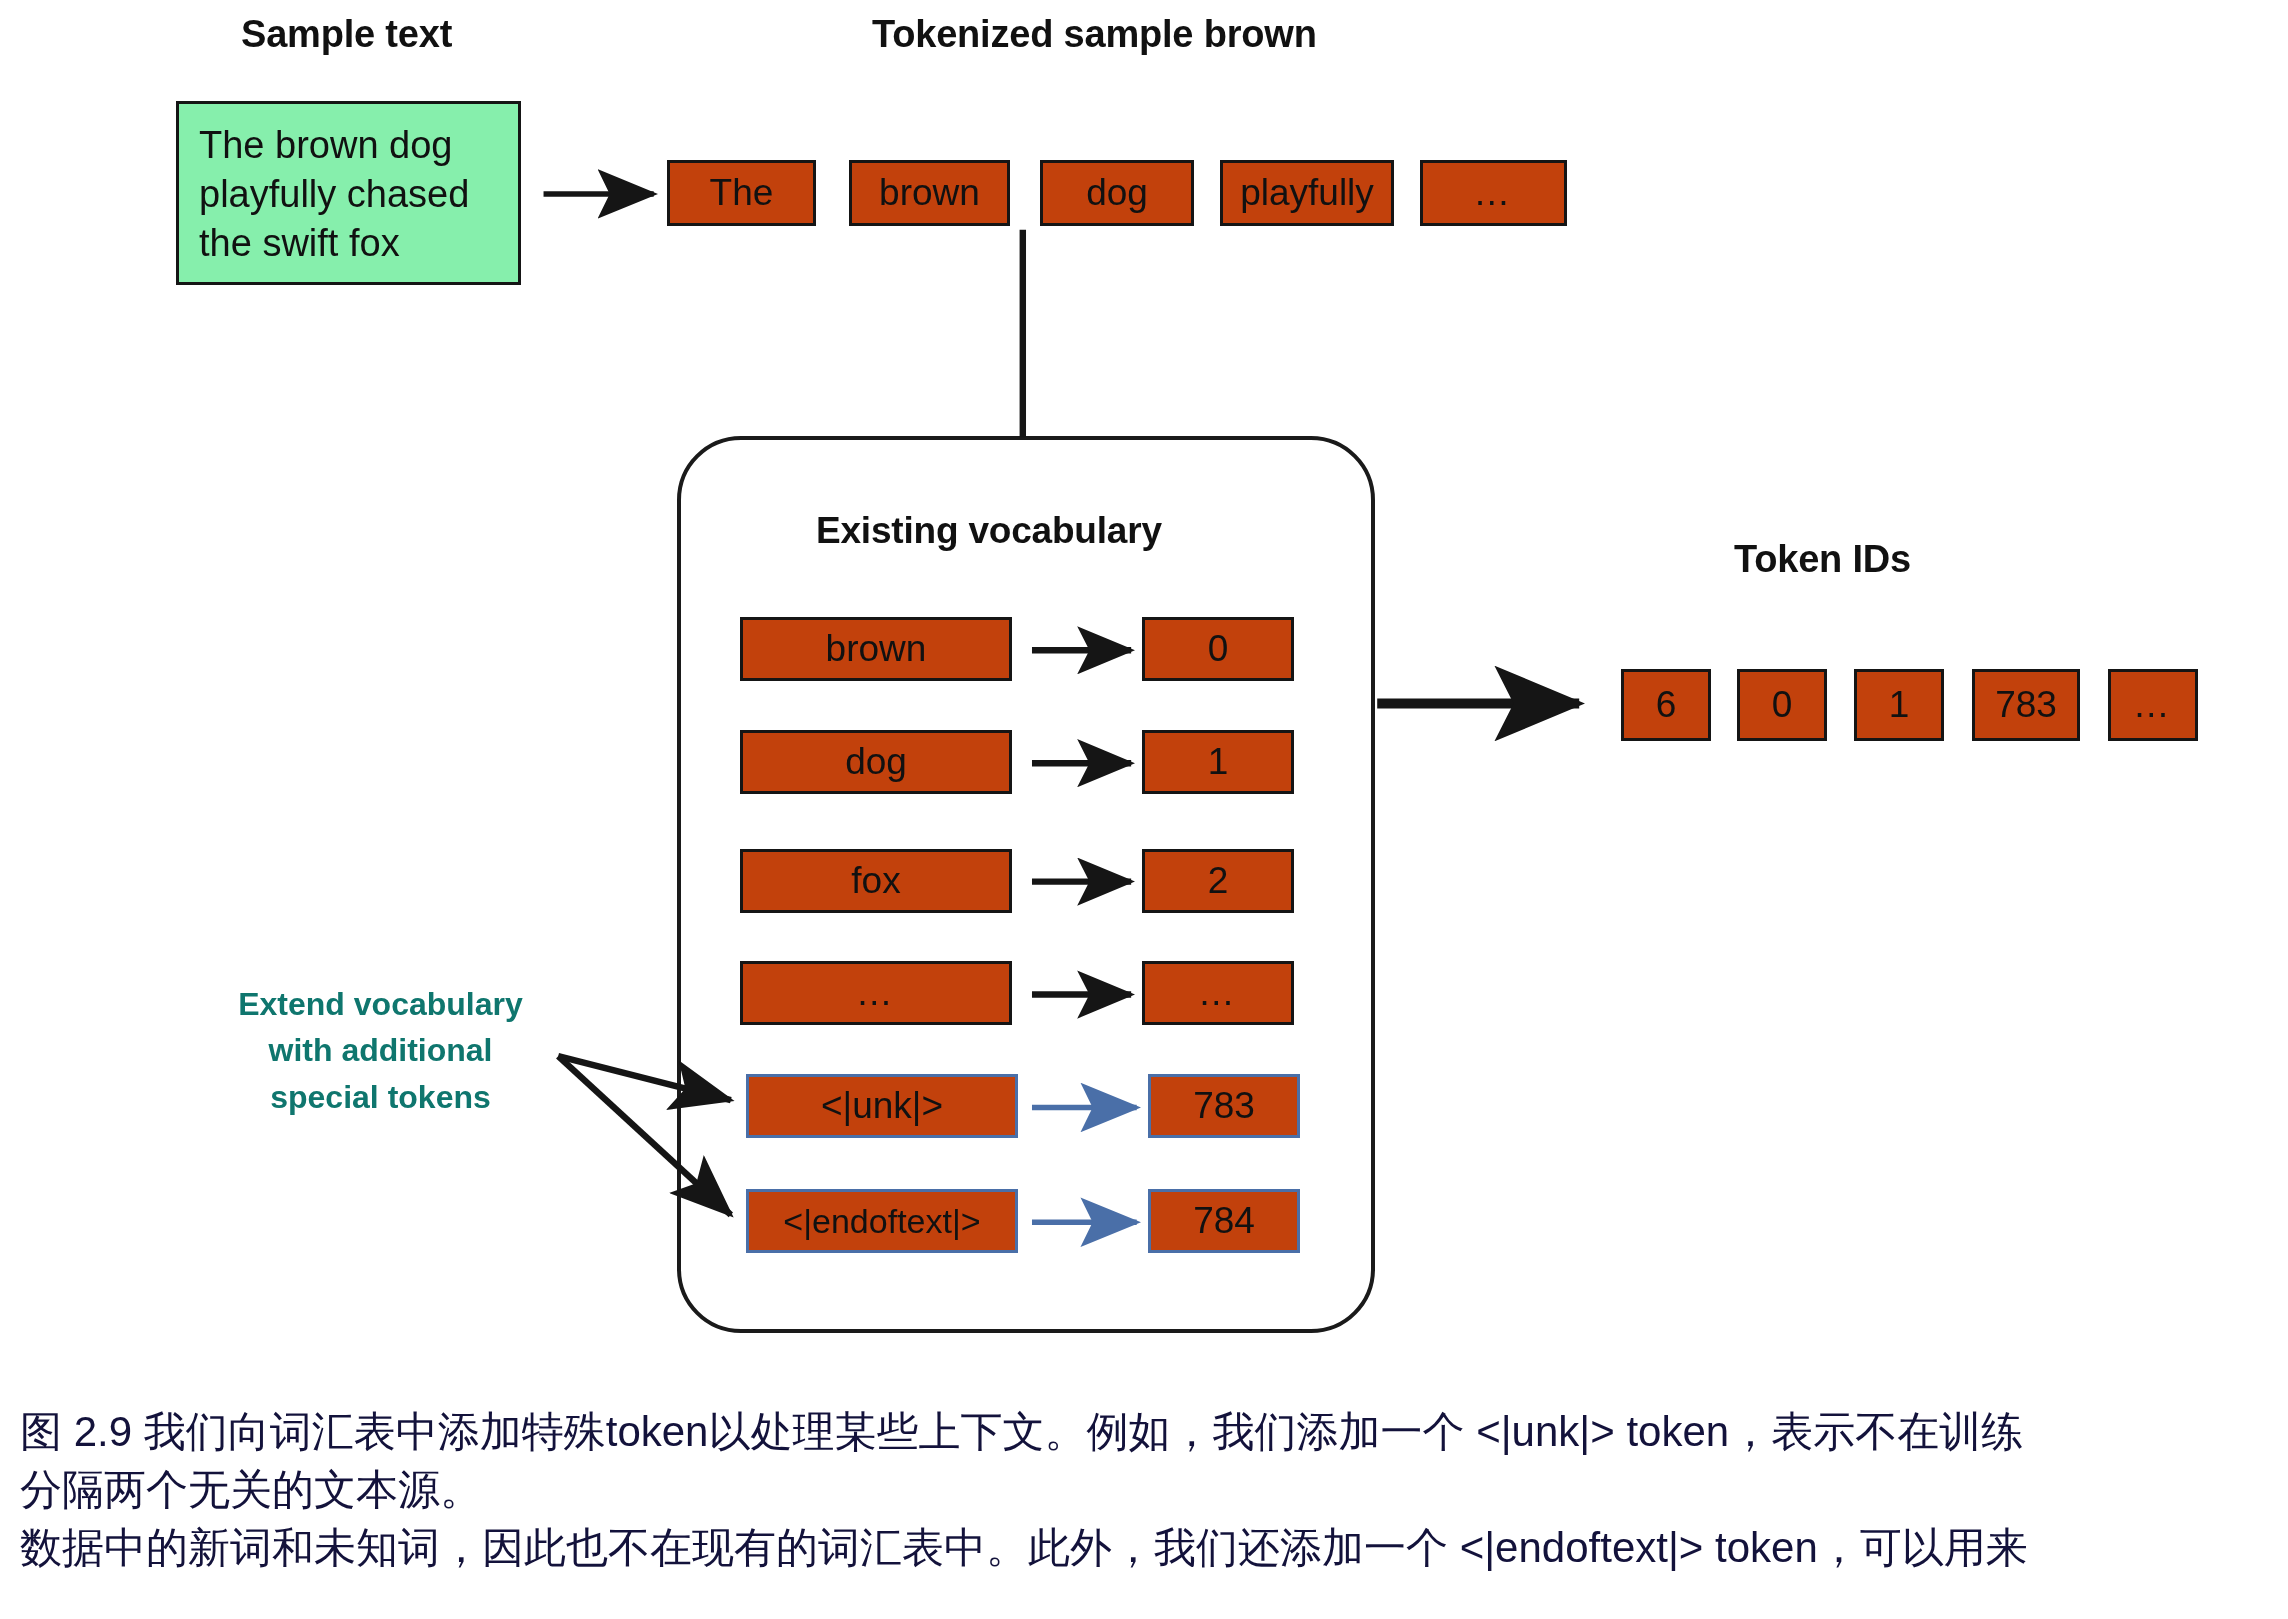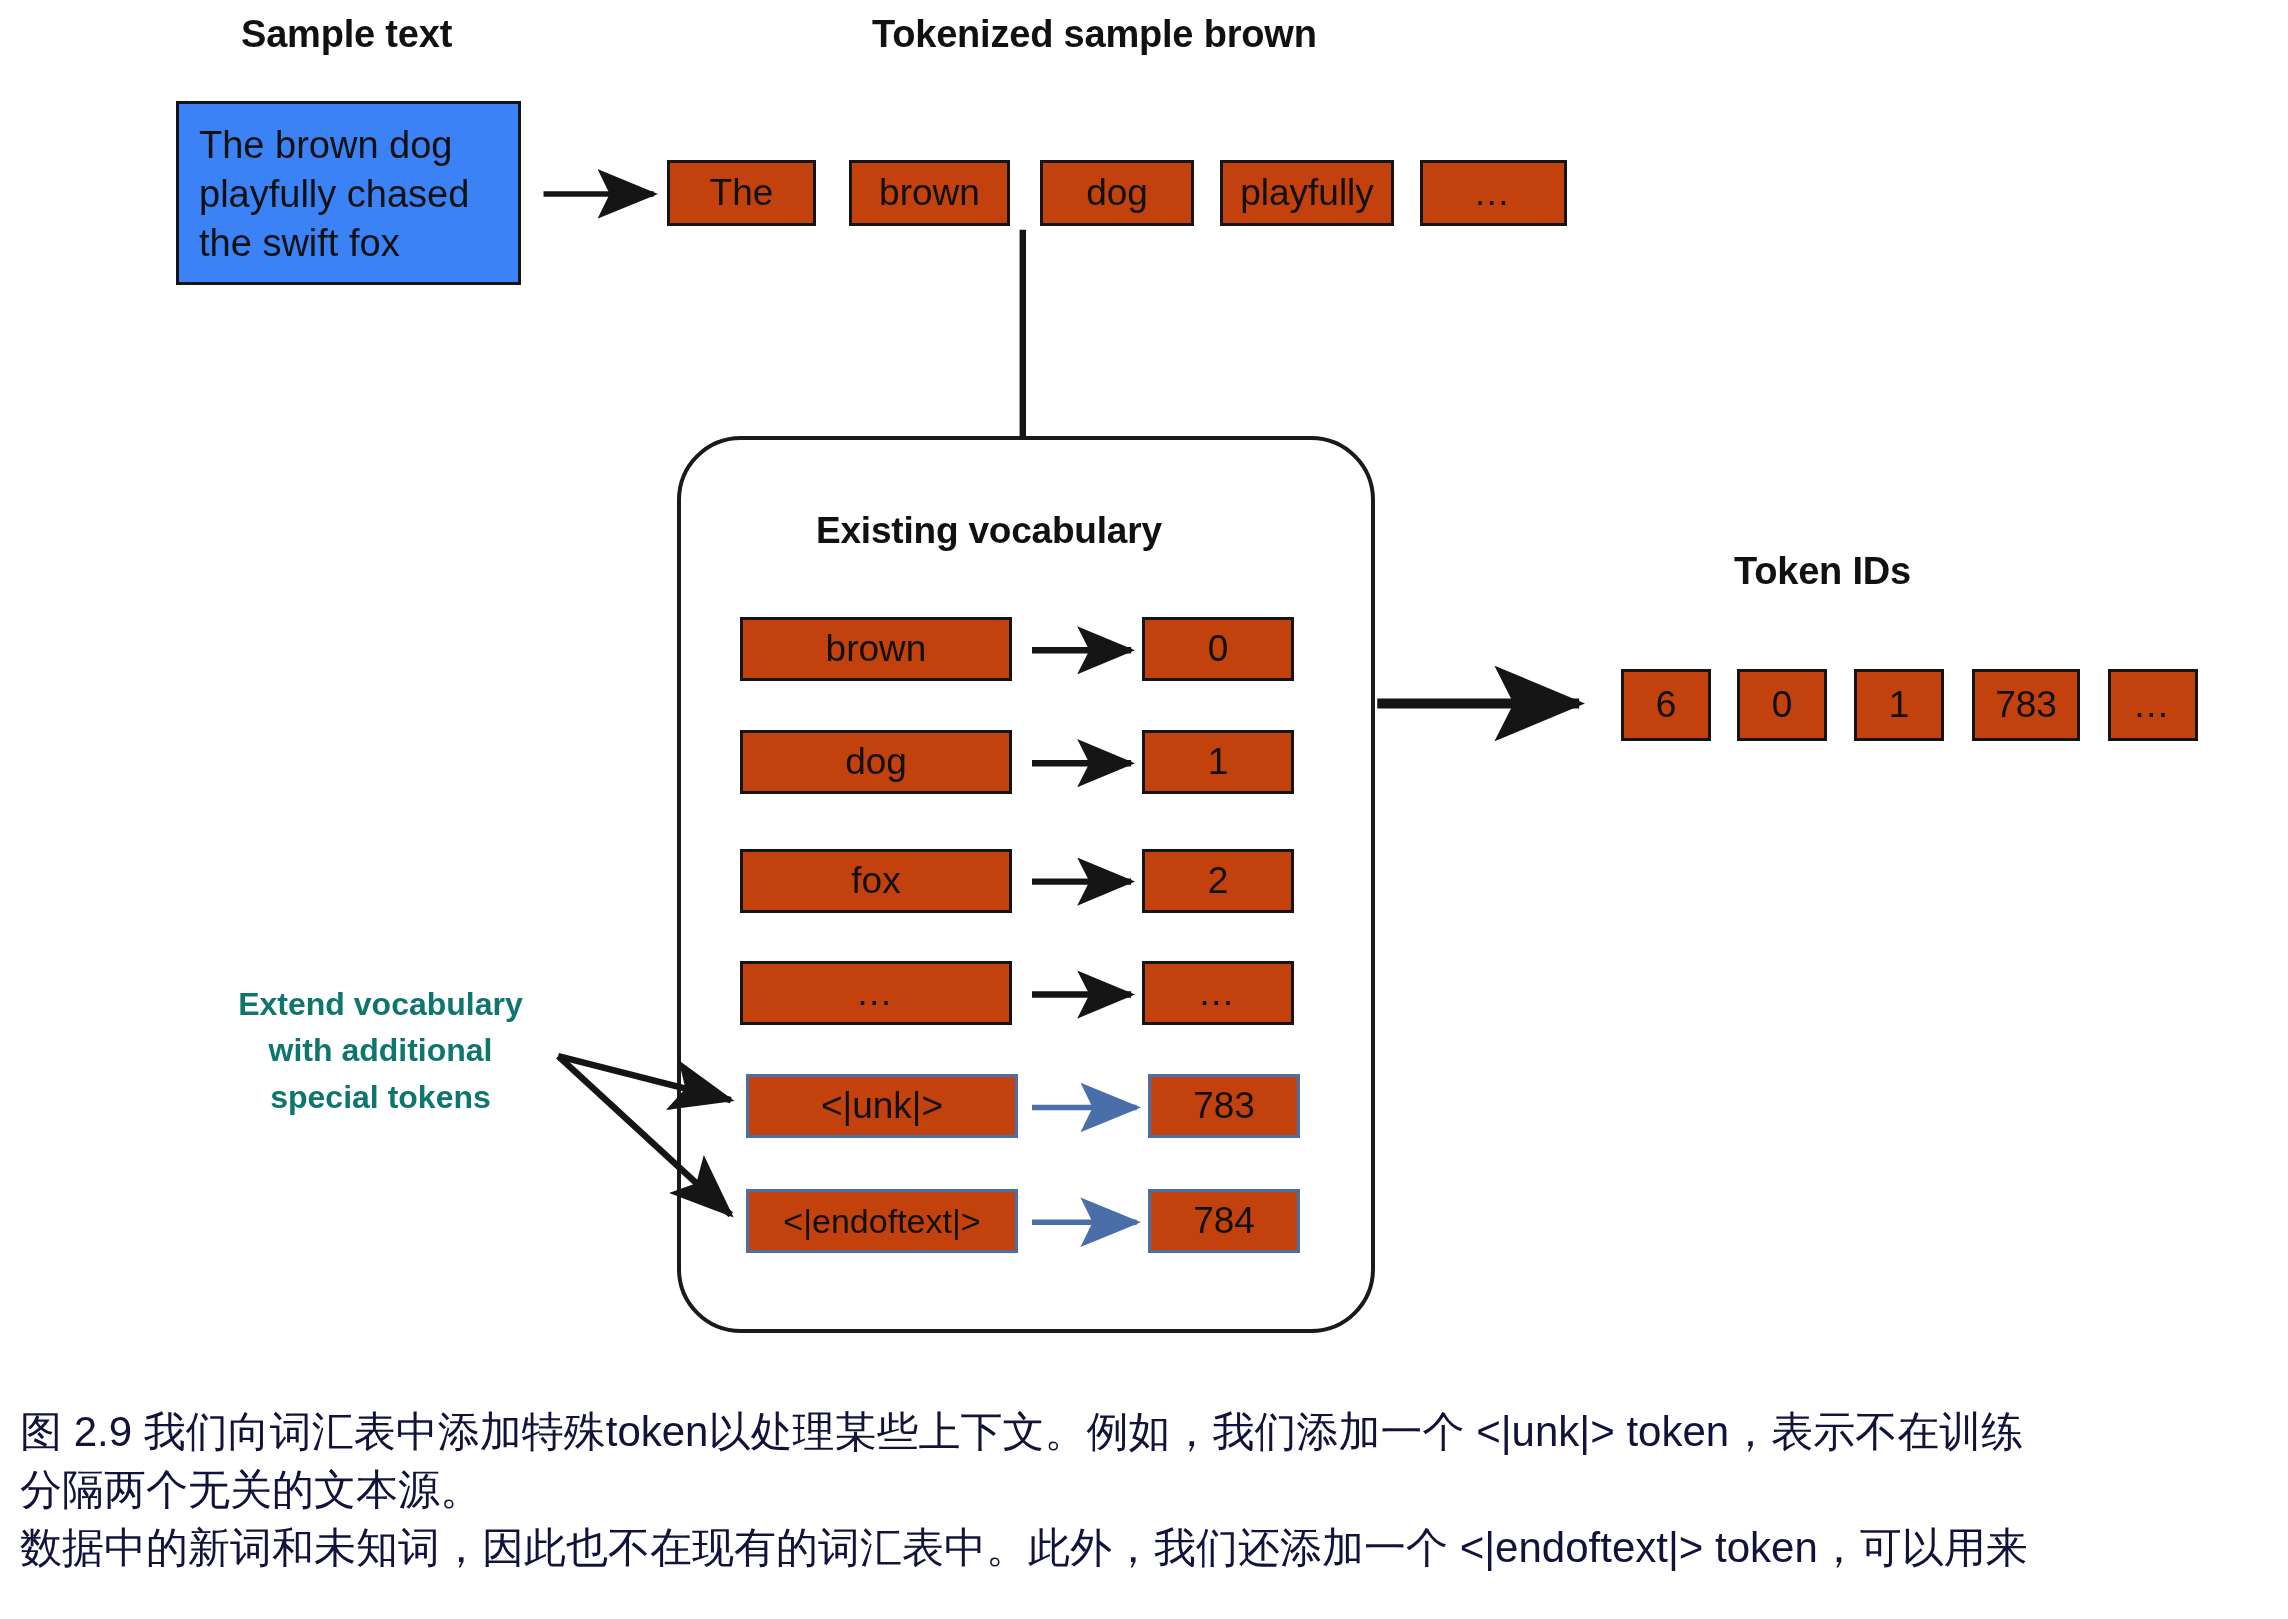--- a/index.html
+++ b/index.html
@@ -44,21 +44,21 @@
     color: #111111;
     font-size: 37px;
     line-height: 1.25;
   }
 
   
   .sample-box {
     position: absolute;
     box-sizing: border-box;
     border: 3.7px solid #151515;
-    background: #3b82f6;
+    background: #86efac;
     padding: 16.5px 18.4px 16.5px 20px;
     color: #111111;
     font-size: 38px;
     line-height: 1.30;
     white-space: pre-line;
     text-align: left;
   }
 
   
   .box.blue {
@@ -107,21 +107,21 @@
 </style>
 </head>
 <body>
 
 <div class="stage">
 
   <div class="heading" style="left:241px; top:13px;">Sample text</div>
 
   <div class="heading" style="left:872px; top:13px;">Tokenized sample brown</div>
 
-  <div class="heading" style="left:1734px; top:538px;margin-top:12px;">Token IDs</div>
+  <div class="heading" style="left:1734px; top:538px;">Token IDs</div>
 
   <div class="sample-box" style="left:176px; top:101px; width:345px; height:184px;">The brown dog
 playfully chased
 the swift fox</div>
 
   <div class="box" style="left:667px; top:160px; width:149px; height:66px;">The</div>
   <div class="box" style="left:849px; top:160px; width:161px; height:66px;">brown</div>
   <div class="box" style="left:1040px; top:160px; width:154px; height:66px;">dog</div>
   <div class="box" style="left:1220px; top:160px; width:174px; height:66px;">playfully</div>
   <div class="box ellipsis-box" style="left:1420px; top:160px; width:147px; height:66px;">…</div>

